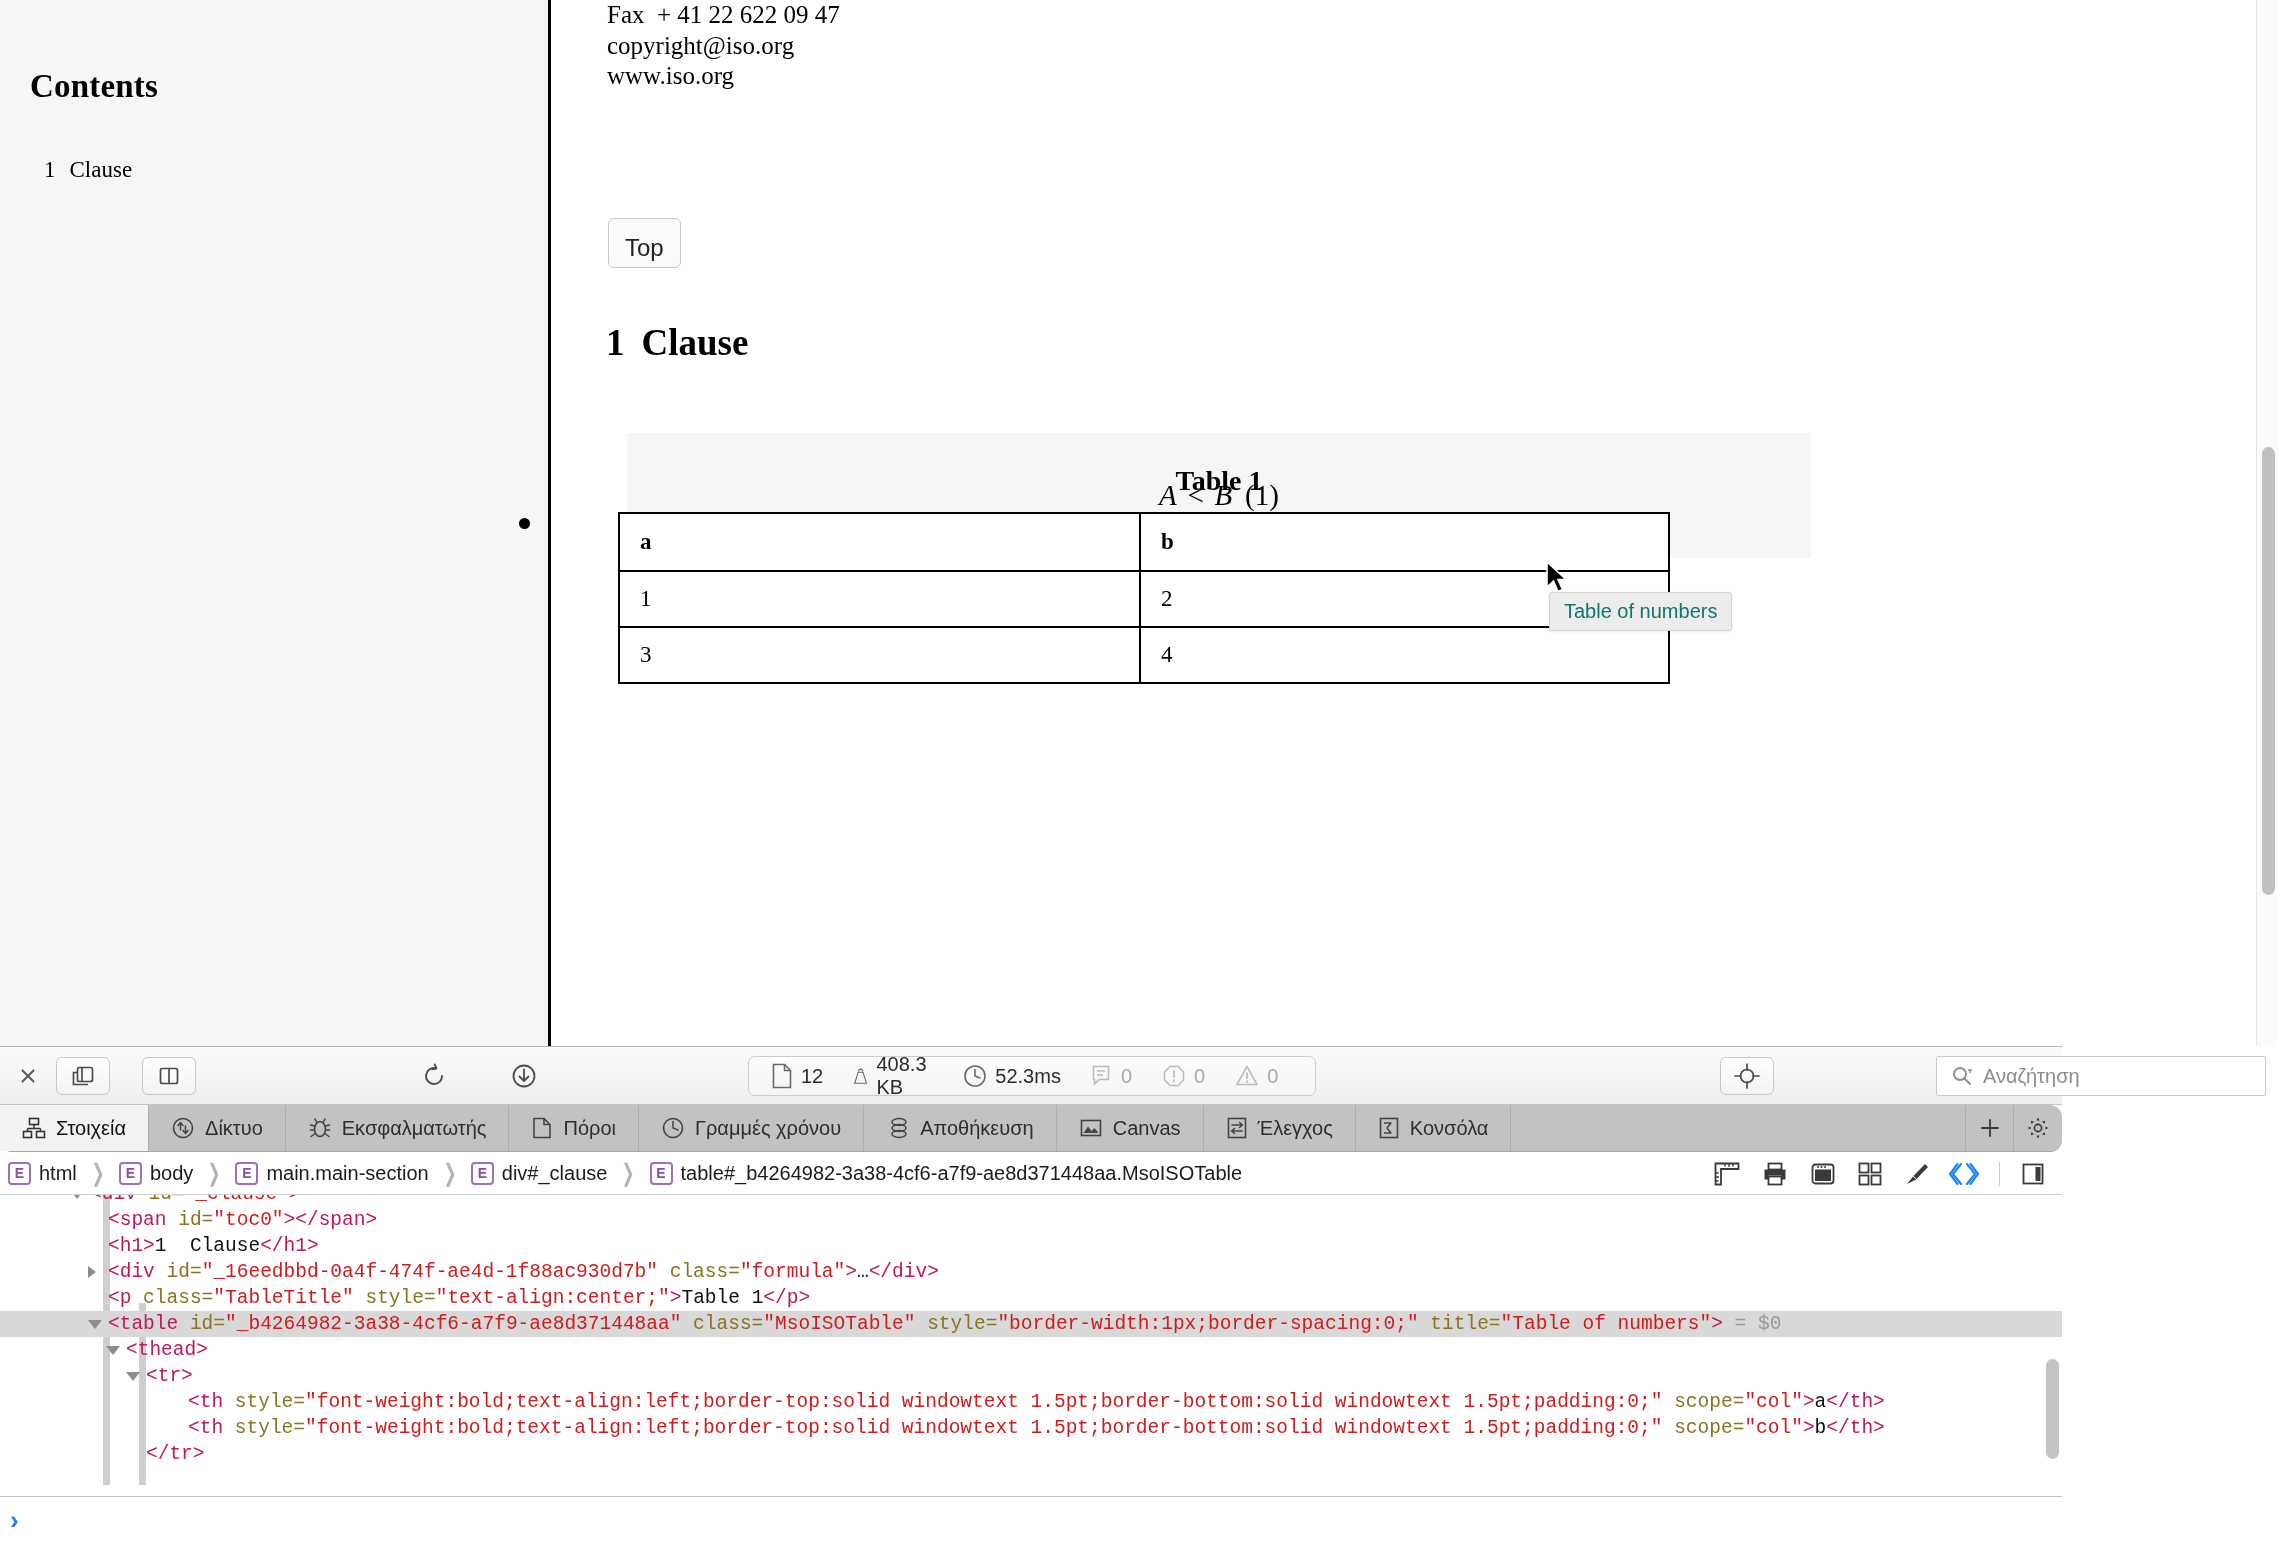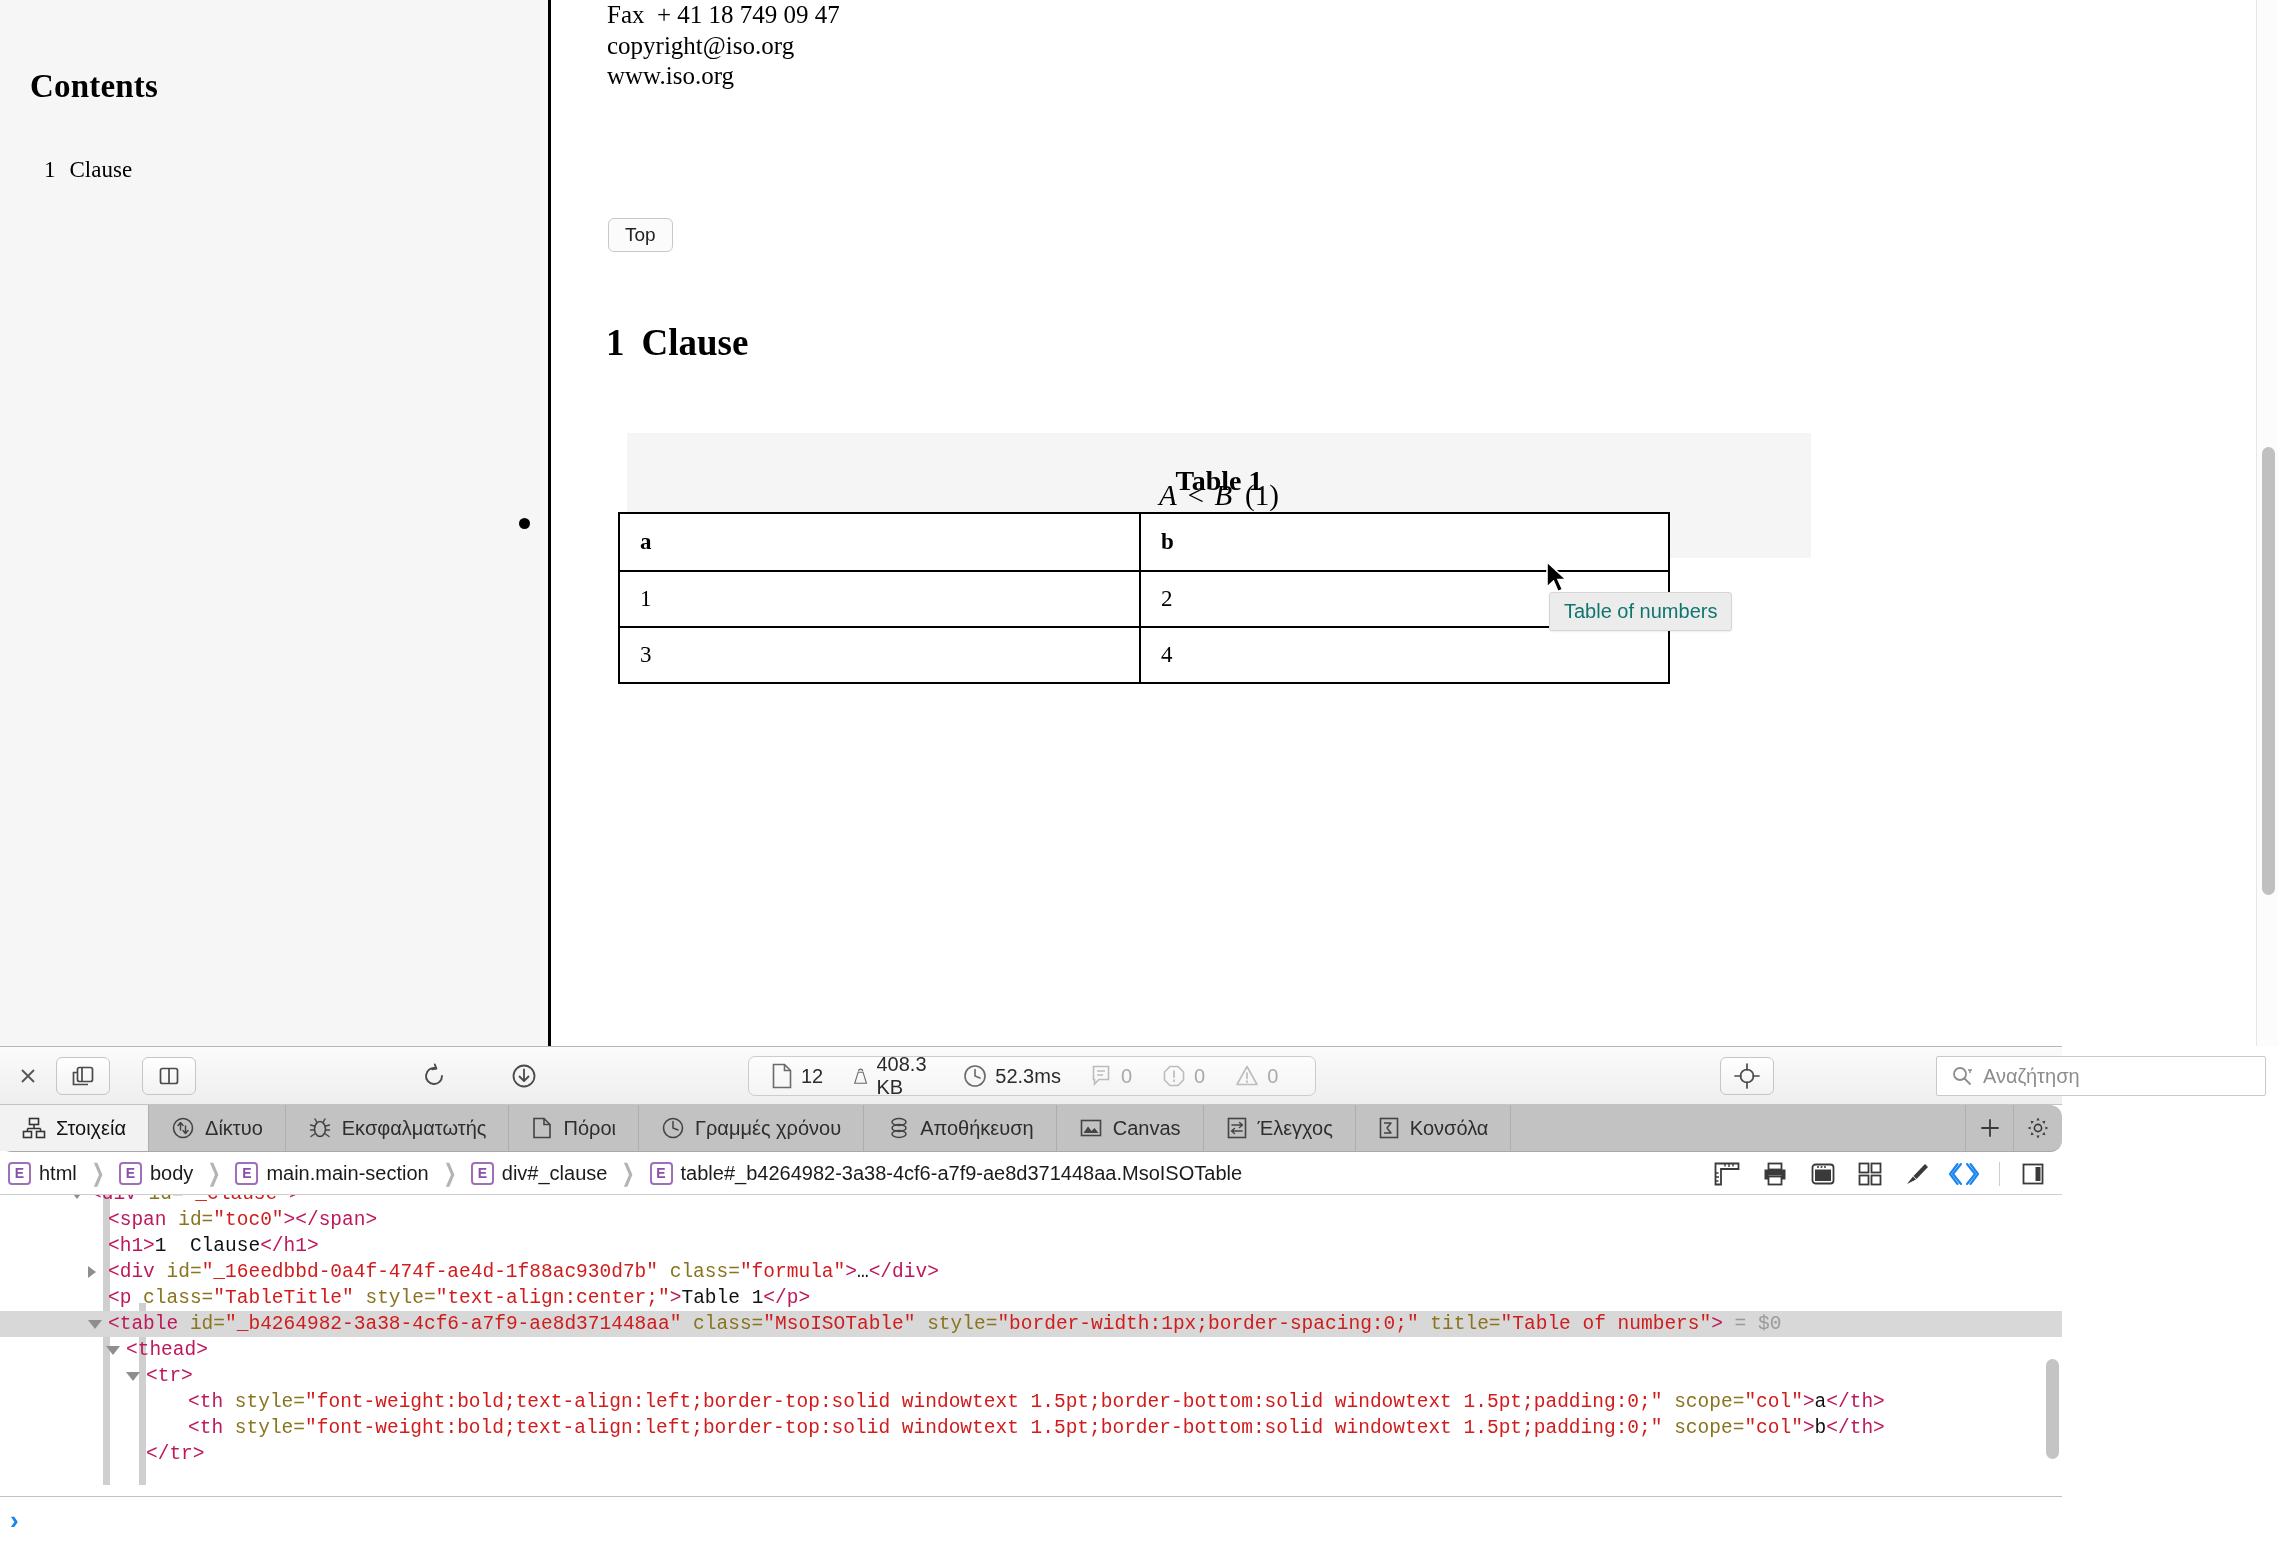--- a/index.html
+++ b/index.html
@@ -40,22 +40,22 @@
     position:absolute; left:554px; top:0; width:1712px; height:1046px;
     background:#ffffff; overflow:hidden;
   }
   .doc-addr {
     position:absolute; left:53px; top:0px;
     font-family:"Liberation Serif", serif; font-size:25px; line-height:30.5px; color:#000;
     white-space:pre;
   }
   .top-btn {
     position:absolute; left:54px; top:218px;
-    padding:6px 16px 7px 16px;
-    font-family:"Liberation Sans", sans-serif; font-size:19px; color:#222;
+    padding:17px 16px 7px 16px;
+    font-family:"Liberation Sans", sans-serif; font-size:24px; color:#222;
     background:#fbfbfb; border:1px solid #c8c8c8; border-radius:6px;
     line-height:1;
   }
   .clause-h1 {
     position:absolute; left:52px; top:321px;
     font-family:"Liberation Serif", serif; font-weight:bold; font-size:37px; color:#000;
   }
   .clause-h1 .num { margin-right:17px; }
   .formula-box {
     position:absolute; left:73px; top:433px; width:1184px; height:125px;
@@ -232,21 +232,21 @@
 
   <div class="toc-pane">
     <div class="toc-title">Contents</div>
     <div class="toc-entry">
       <span class="num">1</span><span>Clause</span>
     </div>
     <div class="toc-bullet"></div>
   </div>
 
   <div class="doc-pane">
-    <div class="doc-addr">Fax  + 41 18 749 09 47
+    <div class="doc-addr">Fax  + 41 22 622 09 47
 copyright@iso.org
 www.iso.org</div>
 
     <div class="top-btn">Top</div>
 
     <div class="clause-h1">
       <span class="num">1</span><span>Clause</span>
     </div>
 
     <div class="formula-box">

